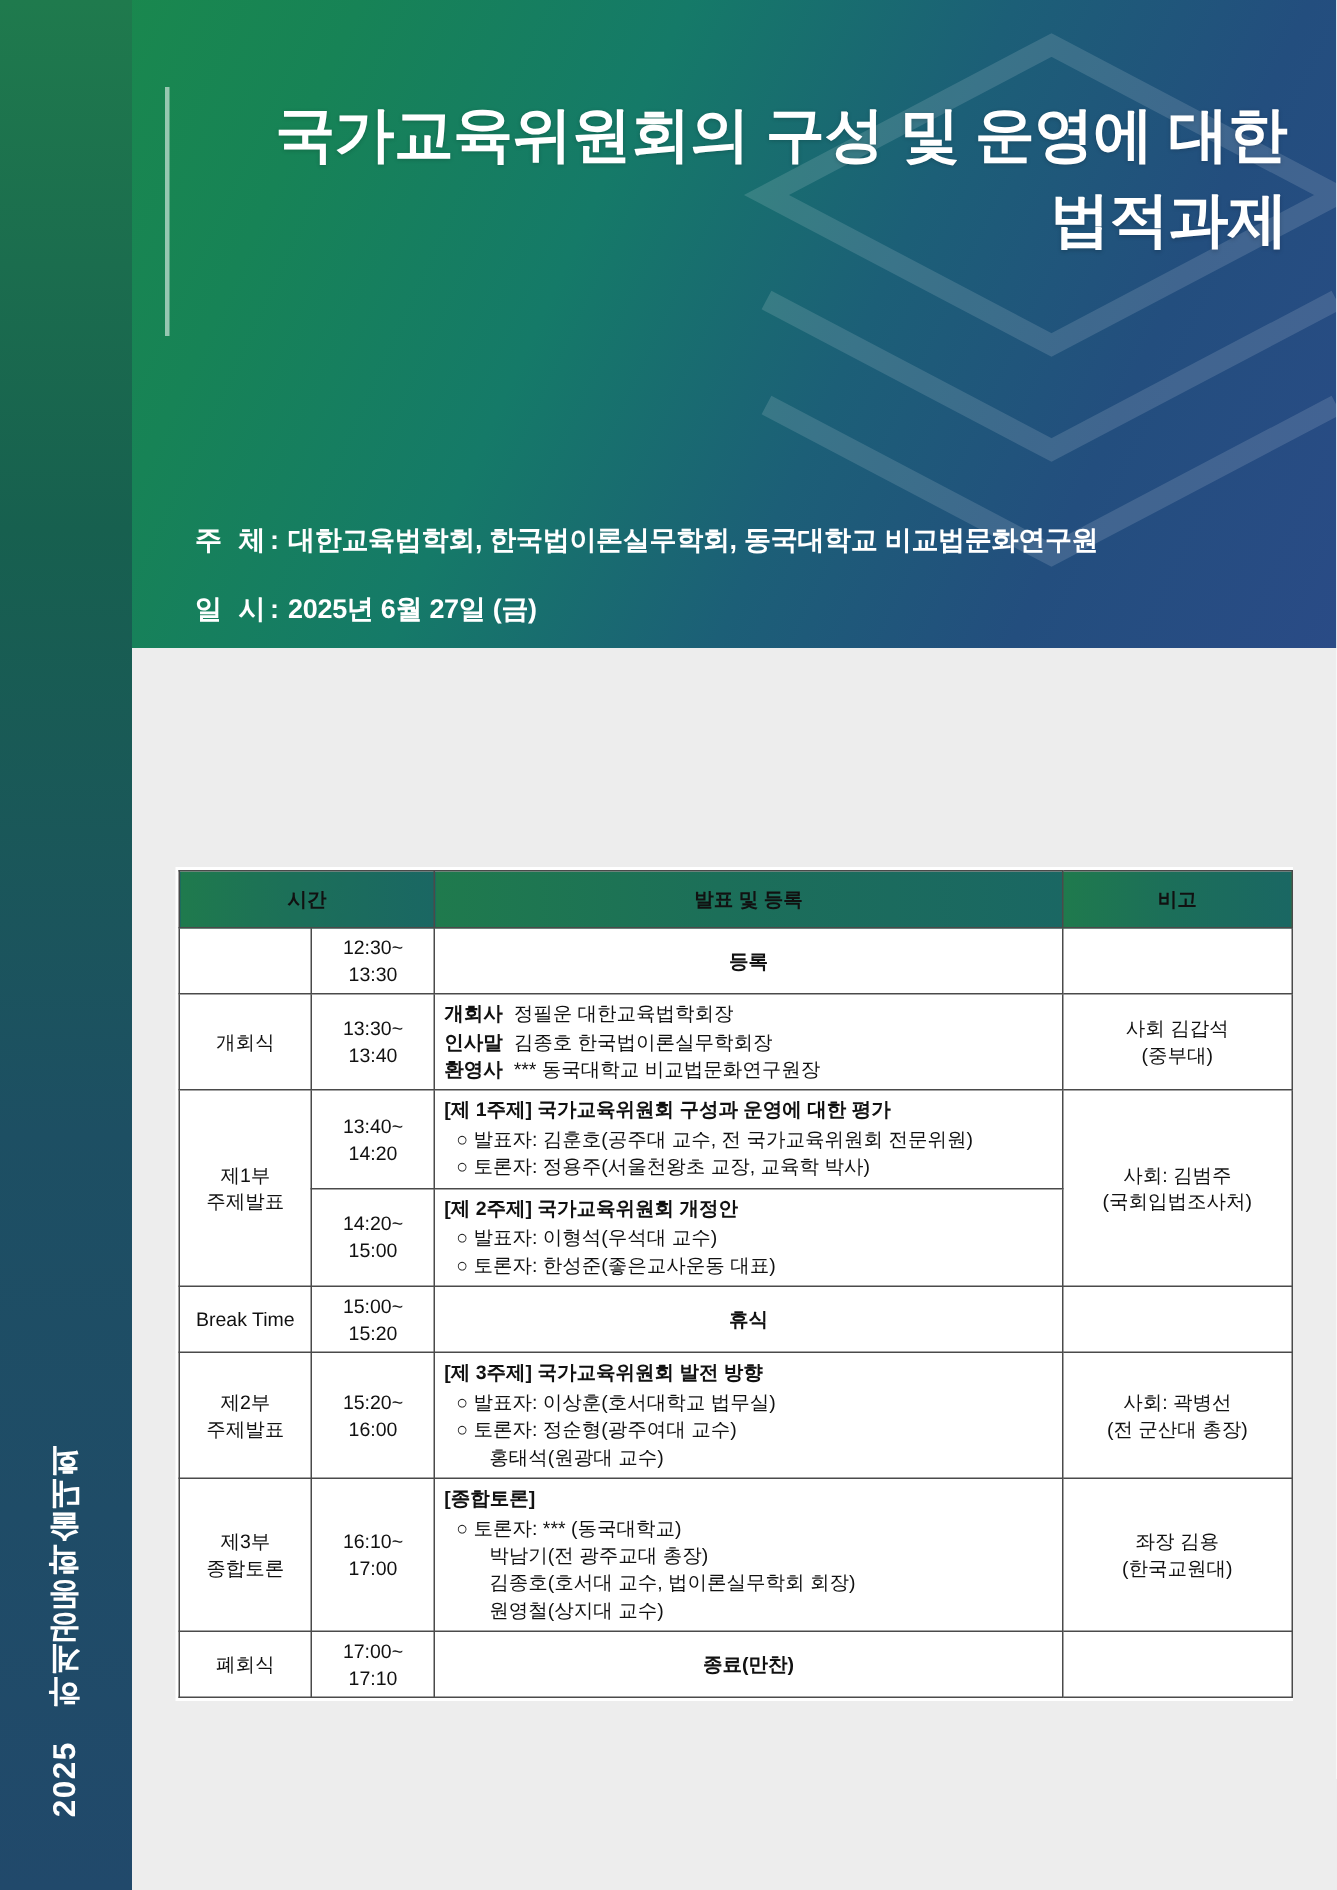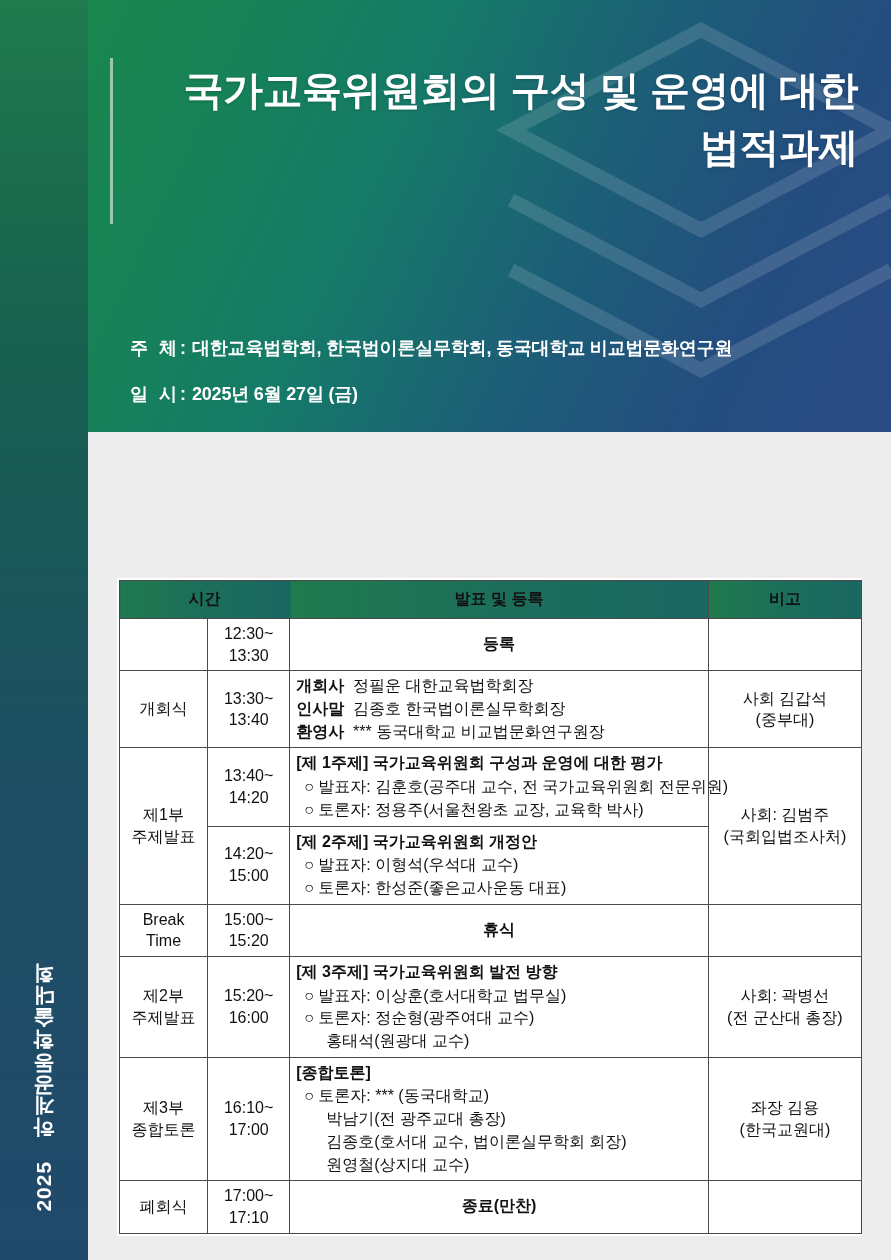--- a/index.html
+++ b/index.html
@@ -72,21 +72,21 @@
     text-align: right;
     color: #ffffff;
     font-size: 40px;
     font-weight: bold;
     line-height: 1.42;
     letter-spacing: -0.5px;
     text-shadow: 0 1px 3px rgba(0,0,0,0.18);
   }
   .hero-meta {
     position: absolute;
-    left: 130px; top: 336px;
+    left: 130px; top: 348px;
     width: 740px;
     color: #ffffff;
   }
   .meta-row {
     display: flex;
     align-items: baseline;
     font-size: 18px;
     font-weight: bold;
     margin-bottom: 22px;
     white-space: nowrap;
@@ -116,21 +116,21 @@
   }
   table.agenda {
     width: 743px;
     border-collapse: collapse;
     table-layout: fixed;
     background: #ffffff;
   }
   table.agenda th, table.agenda td {
     border: 1px solid #4a4a4a;
     padding: 4px 6px;
-    font-size: 16px;
+    font-size: 13px;
     color: #111111;
     vertical-align: middle;
   }
   thead th {
     background: linear-gradient(90deg, #1f7a4d 0%, #1c6f59 45%, #1a6763 100%);
     color: #ffffff;
     font-size: 14.5px;
     font-weight: bold;
     text-align: center;
     height: 38px;

